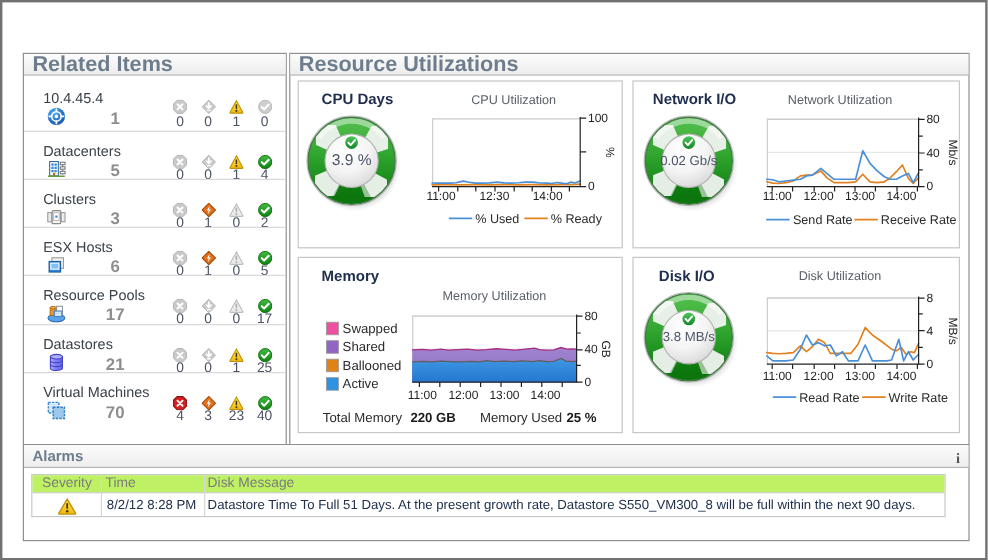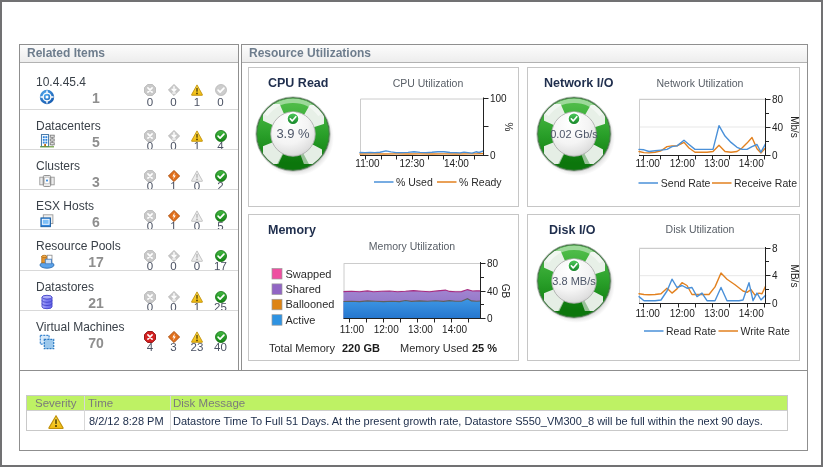--- a/index.html
+++ b/index.html
@@ -1,21 +1,21 @@
 <!DOCTYPE html>
 <html><head><meta charset="utf-8"><title>Virtual Center Summary</title>
 <style>
 *{margin:0;padding:0;box-sizing:border-box}
 html,body{width:823px;height:467px;background:#fff;font-family:"Liberation Sans",sans-serif;overflow:hidden}
 .page{position:absolute;left:0;top:0;width:823px;height:467px;border:2px solid #717173;background:#ffffff}
 .titlebar{position:absolute;left:0;top:0;right:0;height:27px;background:linear-gradient(180deg,#ffffff 0%,#fdfdfd 28%,#e9e9e9 46%,#e4e4e4 100%);border-bottom:1px solid #d2d2d2}
 .title{position:absolute;left:8px;top:6px;font-size:13px;font-weight:bold;color:#26262b}
 .explore{position:absolute;right:5px;top:1.5px;width:66px;height:21px;border:1px solid #8f8f8f;background:linear-gradient(180deg,#ffffff,#efefef);font-size:12px;font-weight:bold;color:#203a5c;text-align:center;line-height:19px}
 .panel{position:absolute;border:1px solid #8f8f8f;background:#fff}
-.phead{position:absolute;left:0;top:0;right:0;height:18px;background:linear-gradient(180deg,#fcfcfc,#ededed);border-bottom:1px solid #b2b2b2;font-size:12px;font-weight:bold;color:#6e7d8d;padding-left:7px;line-height:17px}
+.phead{position:absolute;left:0;top:0;right:0;height:18px;background:linear-gradient(180deg,#fcfcfc,#ededed);border-bottom:1px solid #b2b2b2;font-size:18px;font-weight:bold;color:#6e7d8d;padding-left:7px;line-height:17px}
 .rrow{position:absolute;left:0;right:0}
 .rlabel{position:absolute;left:16px;font-size:12px;font-weight:normal;color:#3a4149;white-space:nowrap}
 .ticon{position:absolute;left:19px;width:16px;height:16px}
 .rcount{position:absolute;left:54px;width:44px;text-align:center;font-size:14px;font-weight:bold;color:#8e8e8e}
 .sic{position:absolute;width:12px;height:12px}
 .scnt{position:absolute;width:28px;text-align:center;font-size:11.5px;line-height:11px;color:#4b5263}
 .sub{position:absolute;border:1px solid #c6c6c6;background:#fff}
 .btitle{position:absolute;font-size:12.5px;font-weight:bold;color:#1f2e4d;white-space:nowrap;top:8px}
 .gauge{position:absolute;width:86px;height:86px}
 .ahead{position:absolute;left:0;top:0;right:0;height:19px;background:linear-gradient(180deg,#fcfcfc,#ededed);border-bottom:1px solid #b2b2b2;font-size:12.5px;font-weight:bold;color:#6e7d8d;padding-left:7px;line-height:18px}
@@ -332,21 +332,21 @@
               <path d="M3.1,6.1 L5.1,8.1 L8.9,4.1" fill="none" stroke="#ffffff" stroke-width="1.7" stroke-linecap="round" stroke-linejoin="round"></path>
             </svg></div>
           <div class="scnt" style="left:186.5px;top:31px">40</div>
         </div>
     </div>
   </div>
 
   <div class="panel" id="ru" style="left:239px;top:42px;width:567px;height:327px">
     <div class="phead">Resource Utilizations</div>
     <div class="sub" style="left:6px;top:22px;width:271px;height:140px">
-      <div class="btitle" style="left:19px">CPU Read</div>
+      <div class="btitle" style="left:19px">CPU Days</div>
       <div class="gauge" style="left:0.5px;top:23px"><svg width="86" height="86" viewBox="0 0 86 86">
             <defs>
               <radialGradient id="gsha" cx="0.5" cy="0.5" r="0.5">
                 <stop offset="0.72" stop-color="#808080" stop-opacity="0.5"></stop>
                 <stop offset="0.9" stop-color="#999999" stop-opacity="0.22"></stop>
                 <stop offset="1" stop-color="#aaaaaa" stop-opacity="0"></stop>
               </radialGradient>
               <linearGradient id="grnga" x1="0" y1="0" x2="0" y2="1">
                 <stop offset="0" stop-color="#4dbb47"></stop>
                 <stop offset="0.5" stop-color="#2aa02a"></stop>
@@ -627,20 +627,21 @@
           <text x="223.2" y="101.5" font-size="10" fill="#222" text-anchor="middle">14:00</text>
           <line x1="116.0" y1="116.0" x2="135.5" y2="116.0" stroke="#4a90d8" stroke-width="1.5"></line>
           <text x="138.0" y="120.0" font-size="10.5" fill="#2b2b2b">Read Rate</text>
           <line x1="190.5" y1="116.0" x2="210.0" y2="116.0" stroke="#e2811f" stroke-width="1.5"></line>
           <text x="212.5" y="120.0" font-size="10.5" fill="#2b2b2b">Write Rate</text>
         </svg>
     </div>
   </div>
 
   <div class="panel" id="alarms" style="left:17px;top:368px;width:789px;height:81px">
+    <div class="ahead">Alarms<span class="ainfo">i</span></div>
     <div class="atable">
       <div class="athead">
         <div class="ath" style="left:8px">Severity</div>
         <div class="ath" style="left:61px">Time</div>
         <div class="ath" style="left:146px">Disk Message</div>
       </div>
       <div class="acol" style="left:57px"></div>
       <div class="acol" style="left:143px"></div>
       <div style="position:absolute;left:21px;top:19px;width:16px;height:14px">
         <svg width="16" height="14" viewBox="0 0 12 11">

